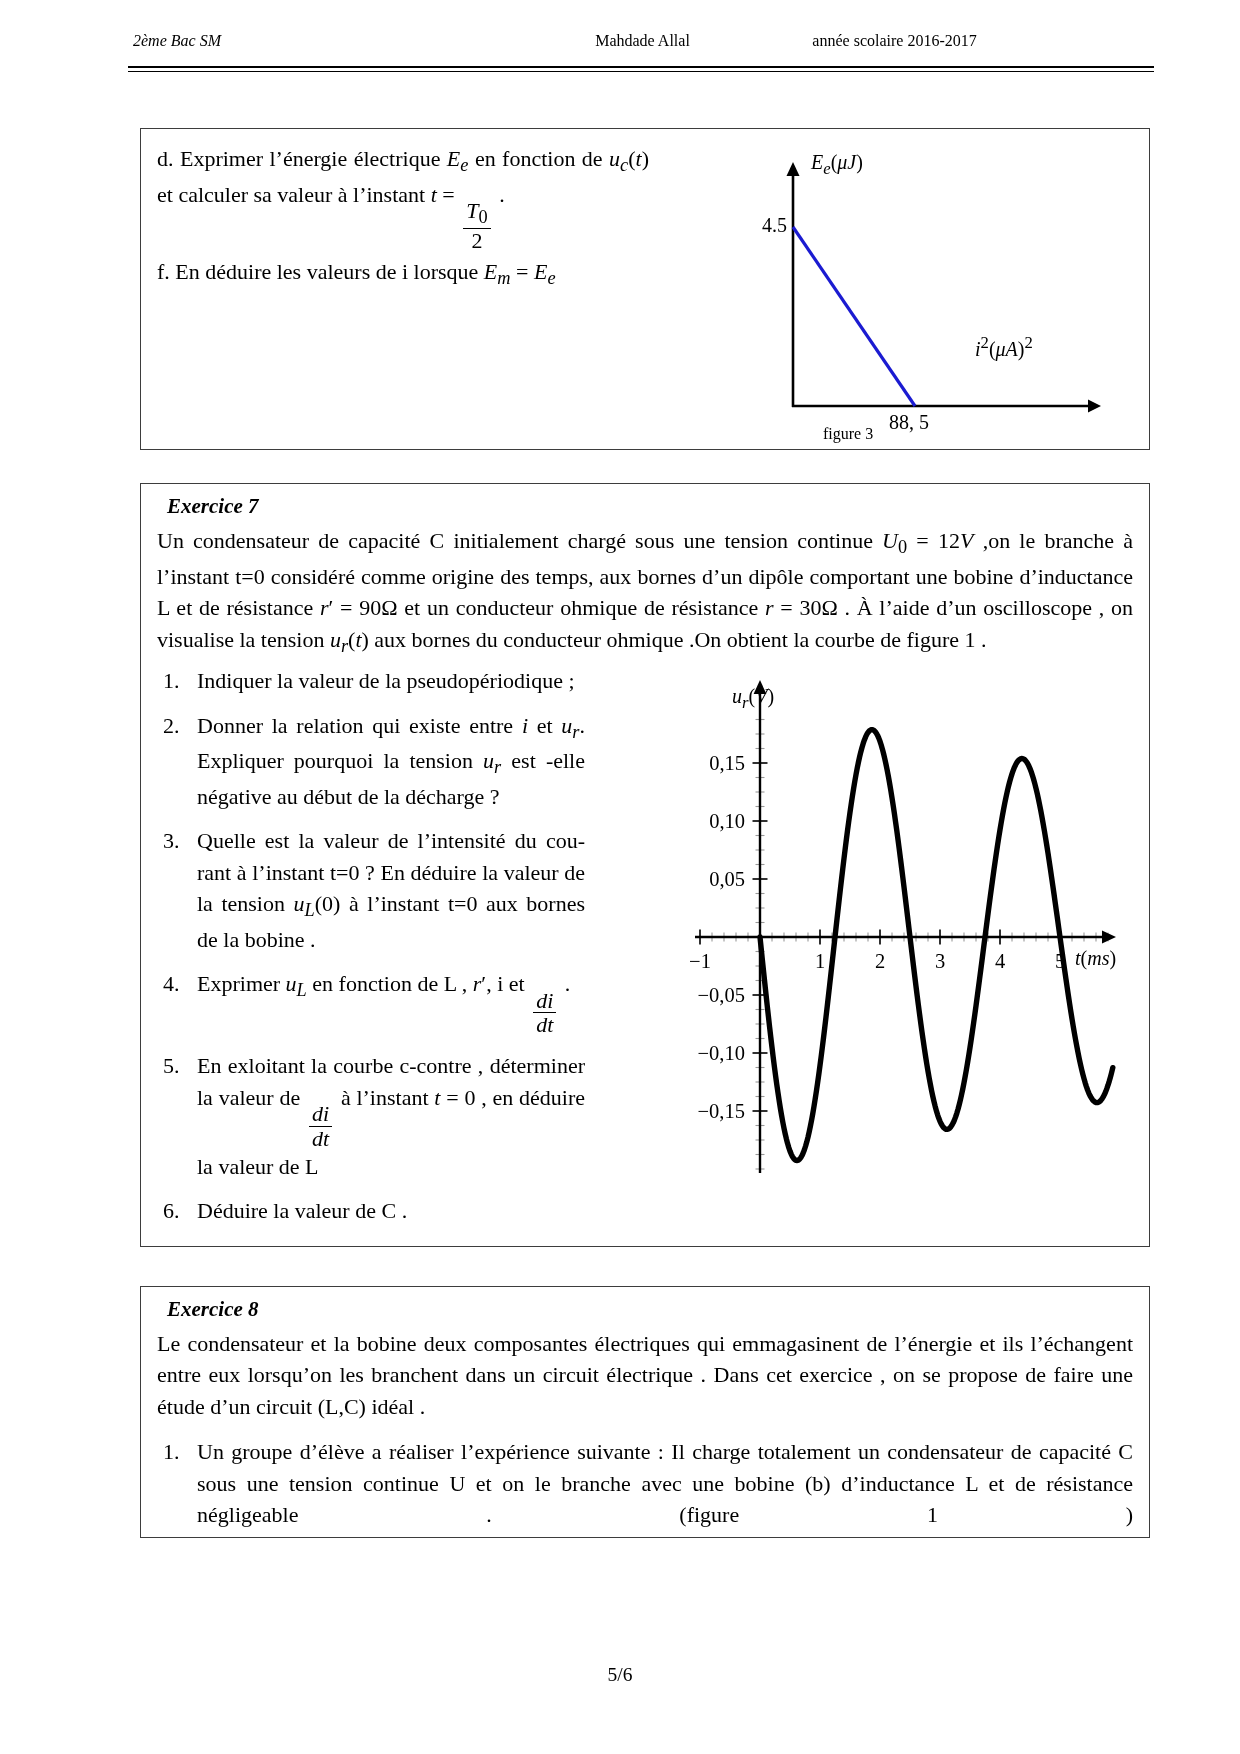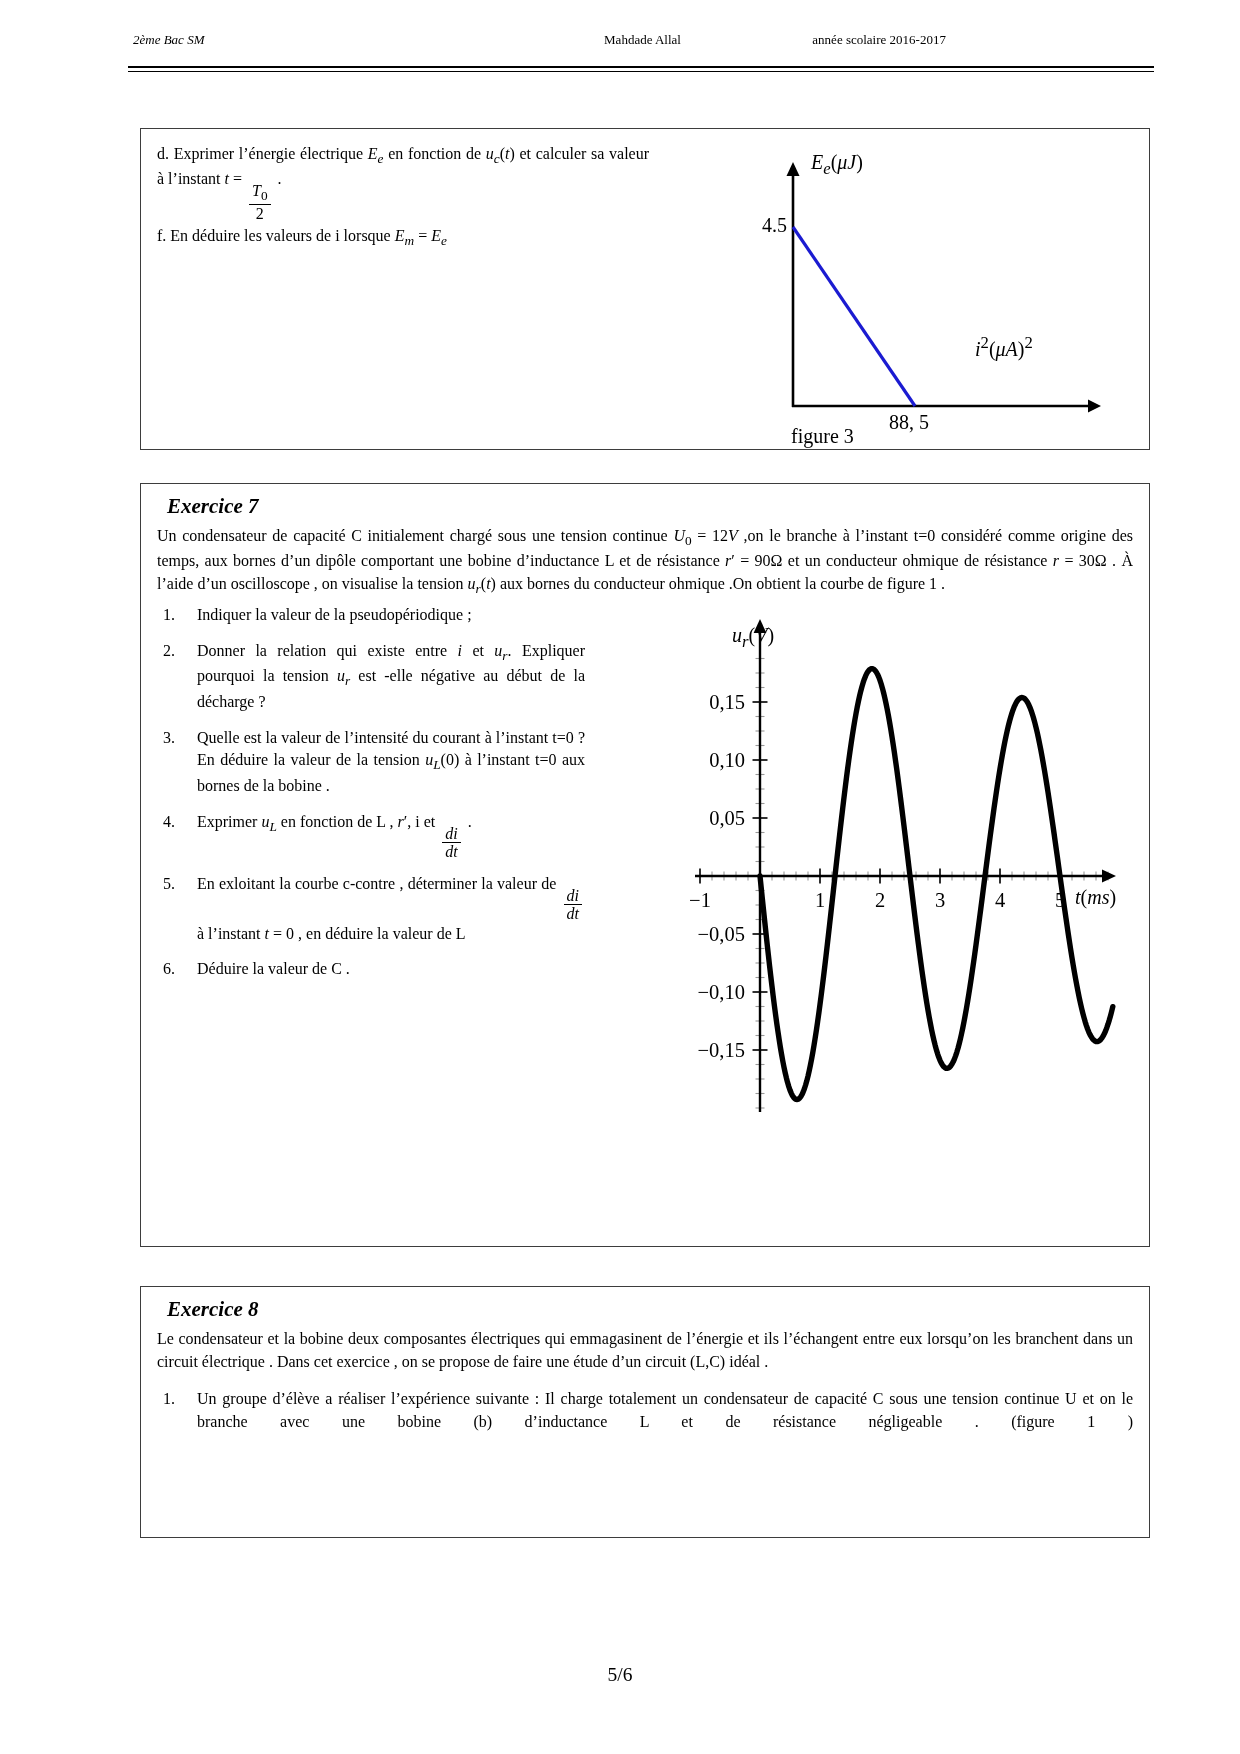--- a/index.html
+++ b/index.html
@@ -1,39 +1,39 @@
 <!DOCTYPE html>
 <html><head>
 <meta charset="utf-8">
 <style>
   html,body{margin:0;padding:0;}
   body{width:1240px;height:1754px;background:#ffffff;color:#000;
        font-family:"Liberation Serif","DejaVu Serif",serif;position:relative;}
-  .header{position:absolute;left:133px;top:32px;width:1019px;display:flex;font-size:13px;}
+  .header{position:absolute;left:133px;top:32px;width:1019px;display:flex;font-size:16px;}
   .header .h-left{flex:1;font-style:italic;}
   .header .h-center{flex:1;text-align:center;}
   .header .h-right{flex:1;text-align:left;}
   .double-rule{position:absolute;left:128px;top:66px;width:1026px;height:2.6px;
        border-top:2.6px solid #000;border-bottom:1px solid #000;}
   .fbox{position:absolute;left:140px;width:1010px;border:1.7px solid #3d3d3d;
        box-sizing:border-box;background:#fff;overflow:hidden;padding:8px 16px;}
   #box1{top:128px;height:322px;display:flex;}
   #box2{top:483px;height:764px;}
   #box3{top:1286px;height:252px;}
-  .body-text{font-size:16px;line-height:1.43;text-align:justify;}
+  .body-text{font-size:22px;line-height:1.43;text-align:justify;}
   .b1-left{width:492px;margin-top:6px;}
   .b1-left p{margin:0 0 3px 0;}
   .ex-title{font-weight:bold;font-style:italic;font-size:21px;margin:2px 0 6px 10px;}
   .row2{display:flex;}
   .b2-left{width:434px;}
   .figwrap{position:relative;}
   #fig3wrap{width:480px;height:316px;margin-left:auto;font-family:Liberation Serif, serif;}
   #fig1wrap{width:548px;height:515px;margin-left:auto;margin-top:16px;}
   .fig-label{position:absolute;font-size:20px;white-space:nowrap;}
-  .fig-caption{position:absolute;font-size:20px;white-space:nowrap;}
+  .fig-caption{position:absolute;font-size:16px;white-space:nowrap;margin-left:32px;}
   svg text{font-family:"Liberation Serif","DejaVu Serif",serif;fill:#000;}
   .enum{margin:6px 0 0 6px;}
   .enum-item{display:grid;grid-template-columns:34px 1fr;margin-bottom:13px;}
   .enum-no{text-align:left;}
   .enum-body{text-align:justify;}
   .just-all{text-align-last:justify;}
   .frac{display:inline-flex;flex-direction:column;vertical-align:-0.75em;
         text-align:center;line-height:1.08;margin:0 3px;}
   .frac .fn{border-bottom:1.4px solid #000;padding:0 3px;}
   .frac .fd{padding:0 3px;}

